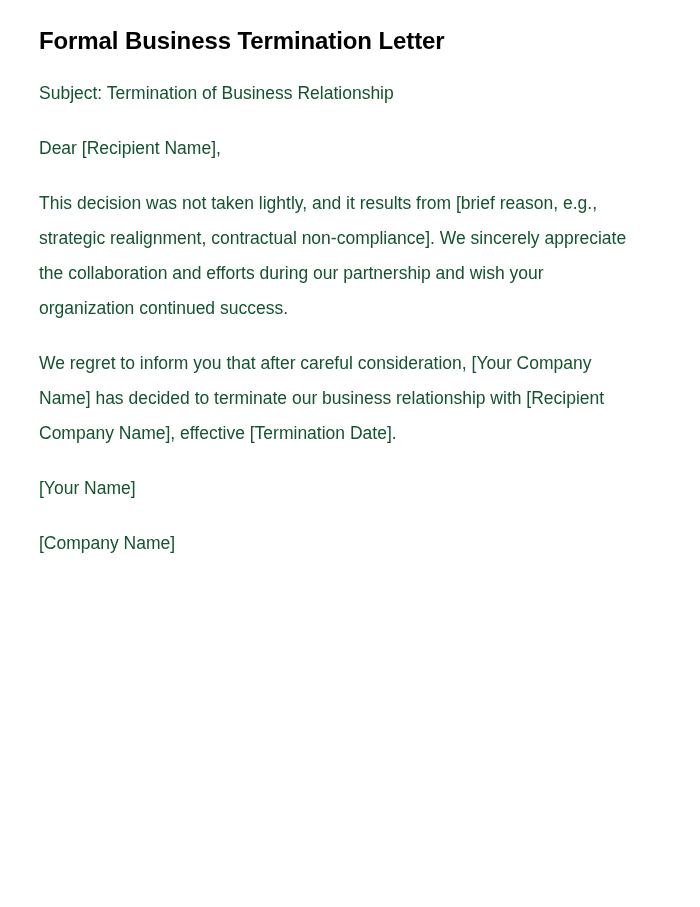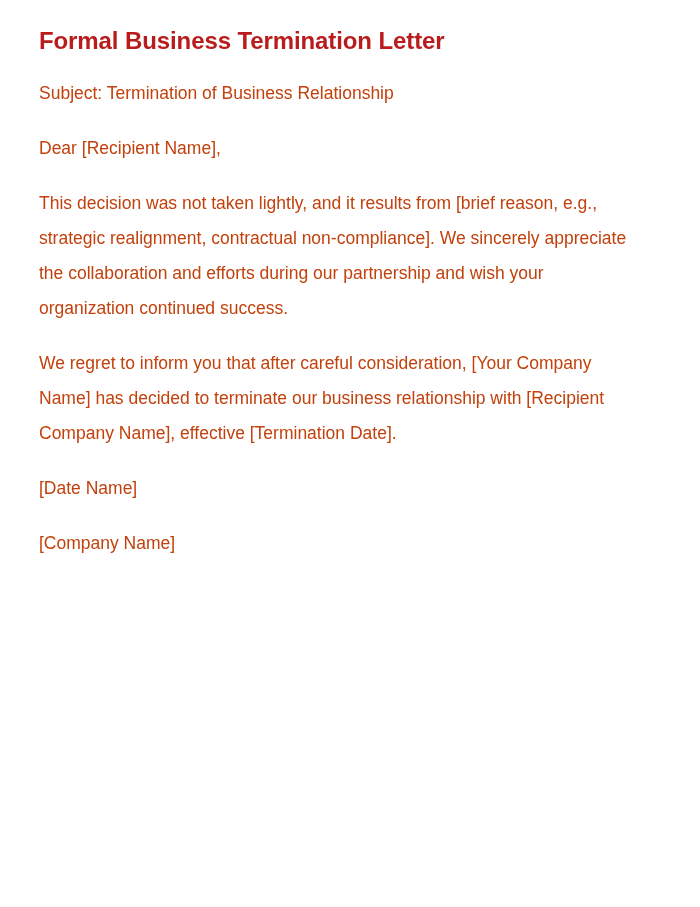--- a/index.html
+++ b/index.html
@@ -20,27 +20,27 @@
     width: 700px;
     min-height: 907px;
     background: #ffffff;
     padding: 26px 39px 20px 39px;
   }
   .letter-title {
     font-size: 24px;
     line-height: 30px;
     font-weight: bold;
     letter-spacing: -0.1px;
-    color: #b91c1c;
+    color: #000000;
     margin: 0 0 20px 0;
   }
   .letter-body {
     font-size: 17.5px;
     line-height: 35px;
-    color: #c2410c;
+    color: #14532d;
     max-width: 600px;
   }
   .letter-para {
     margin: 0 0 20px 0;
     white-space: normal;
   }
   .letter-para:last-child {
     margin-bottom: 12px;
   }
   .sig-line {
@@ -59,19 +59,19 @@
     <p class="letter-para">Subject: Termination of Business Relationship</p>
 
     <p class="letter-para">Dear [Recipient Name],</p>
 
     <p class="letter-para">This decision was not taken lightly, and it results from [brief reason, e.g., strategic realignment, contractual non-compliance]. We sincerely appreciate the collaboration and efforts during our partnership and wish your organization continued success.</p>
 
     <p class="letter-para">We regret to inform you that after careful consideration, [Your Company Name] has decided to terminate our business relationship with [Recipient Company Name], effective [Termination Date].</p>
 
 
 
-    <p class="letter-para sig-line">[Date Name]</p>
+    <p class="letter-para sig-line">[Your Name]</p>
 
 
     <p class="letter-para sig-line">[Company Name]</p>
 
   </div>
 </div>
 
 </body></html>

